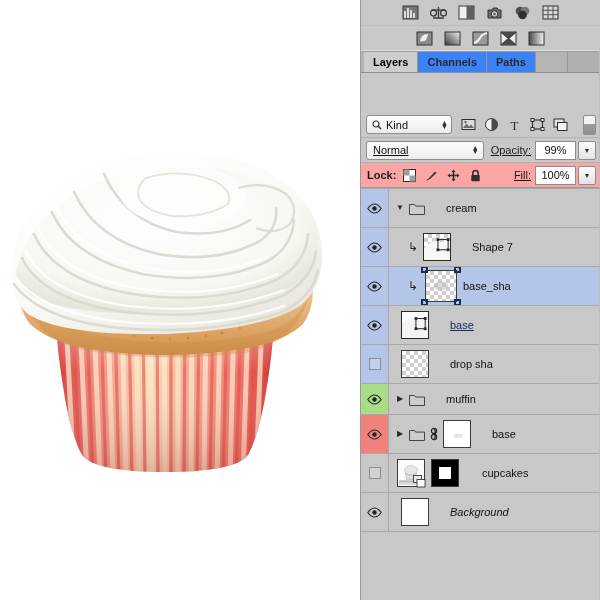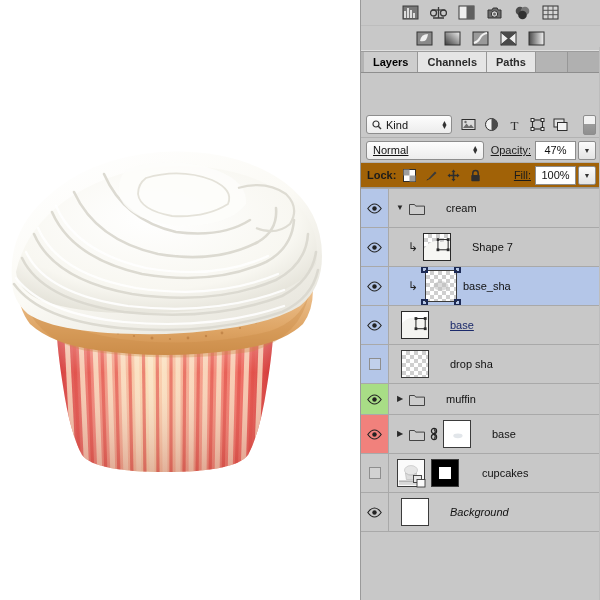--- a/index.html
+++ b/index.html
@@ -47,21 +47,21 @@
     position: relative; height: 21px; width: 100%;
     background: #b4b4b4;
     border-bottom: 1px solid #8e8e8e;
     display: flex; align-items: stretch;
     padding-left: 3px;
   }
   .tab {
     padding: 0 9px;
     display: flex; align-items: center;
     font-size: 11px; font-weight: bold; color: #2b2b2b;
-    background: #e5e5e5;
+    background: #3b82f6;
     border-right: 1px solid #979797;
     cursor: default;
   }
   .tab.active { background: #cdcdcd; color: #000; }
   .tab-filler { flex: 1; background: #b4b4b4; border-right: 1px solid #979797; max-width: 60px; }
   .tab-rest { flex: 1; background: #b0b0b0; }
 
   
   #kindrow {
     height: 26px; display: flex; align-items: center;
@@ -120,21 +120,21 @@
     background: linear-gradient(#fbfbfb, #e4e4e4);
     border: 1px solid #8d8d8d; border-radius: 2px;
     display: flex; align-items: center; justify-content: center;
     font-size: 7px; color: #333;
   }
 
   
   #lockrow {
     height: 25px; display: flex; align-items: center;
     padding: 0 4px 0 6px;
-    background: #a16207;
+    background: #fca5a5;
     border-bottom: 1px solid #9a9a9a;
   }
   #lockrow .lock-word { font-size: 11px; font-weight: bold; color: #1b1b1b; margin-right: 7px; }
   .lock-icons { display: flex; align-items: center; gap: 9px; }
   .lock-ic { width: 13px; height: 13px; display: block; }
 
   
   #layerlist {
     width: 100%;
     border-top: 1px solid #a8a8a8;
@@ -523,21 +523,21 @@
     <div id="blendrow">
       <div class="blend-select">
         <span class="blend-name">Normal</span>
         <span class="stepper">
             <span>▲</span>
             <span>▼</span>
           </span>
       </div>
       <span class="field-label">Opacity:</span>
       <div class="num-field">
-        <div class="num-box">47%</div>
+        <div class="num-box">99%</div>
         <div class="num-arrow">▼</div>
       </div>
     </div>
 
     <div id="lockrow">
       <span class="lock-word">Lock:</span>
       <div class="lock-icons">
         <span class="lock-ic">
           <svg viewBox="0 0 13 13">
               <rect x="0.5" y="0.5" width="12" height="12" fill="#fff" stroke="#2e2e2e"></rect>

